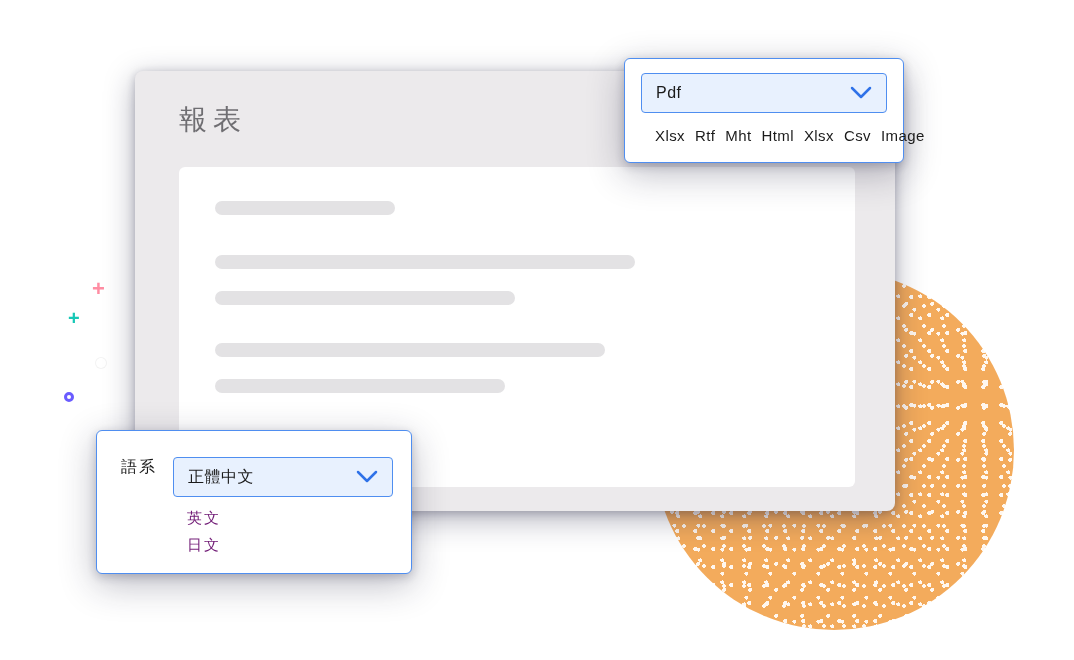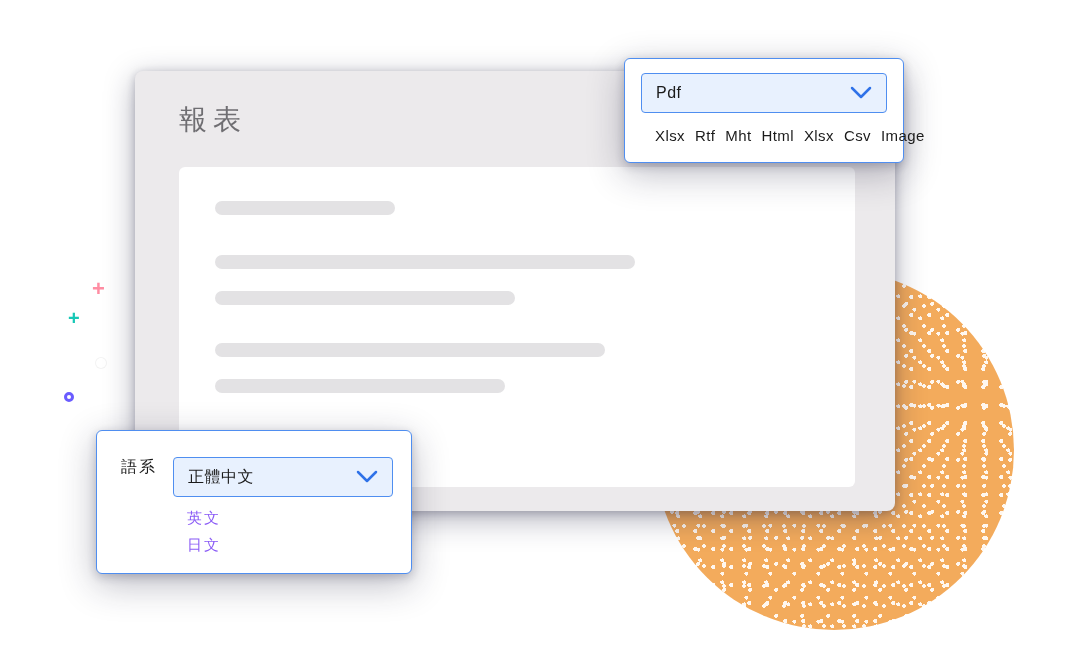--- a/index.html
+++ b/index.html
@@ -164,21 +164,21 @@
   }
   .lang-options {
     margin-top: 12px;
     padding-left: 14px;
     display: flex;
     flex-direction: column;
     gap: 8px;
   }
   .lang-option {
     font-size: 15px;
-    color: #8b5cf6;
+    color: #701a75;
     cursor: pointer;
     letter-spacing: 2px;
   }
 </style>
 </head>
 <body>
 
 <div class="deco-circle"></div>
 
 <div class="deco-plus pink">+</div>

